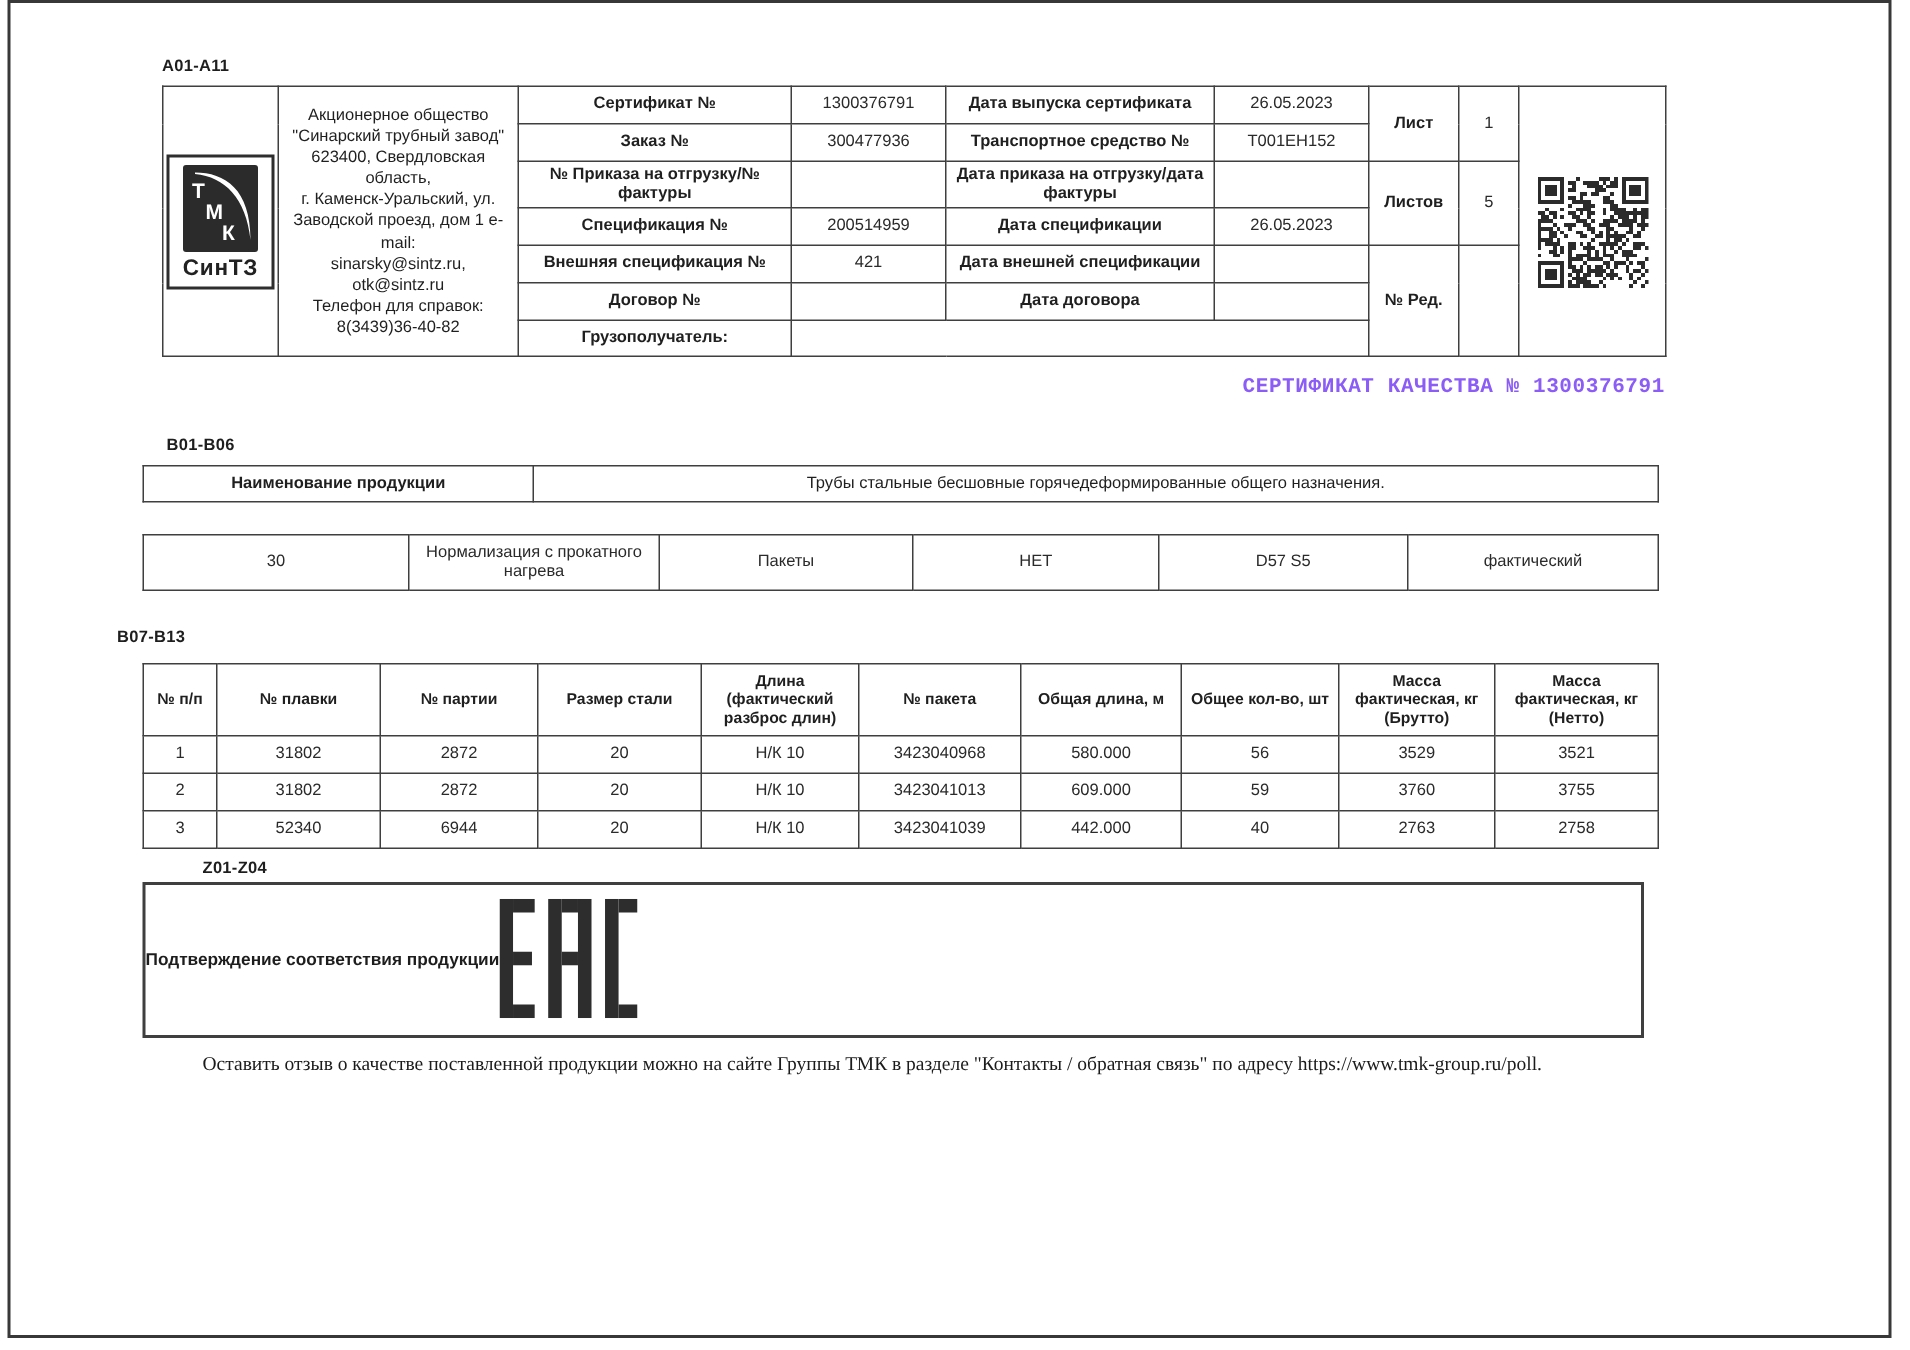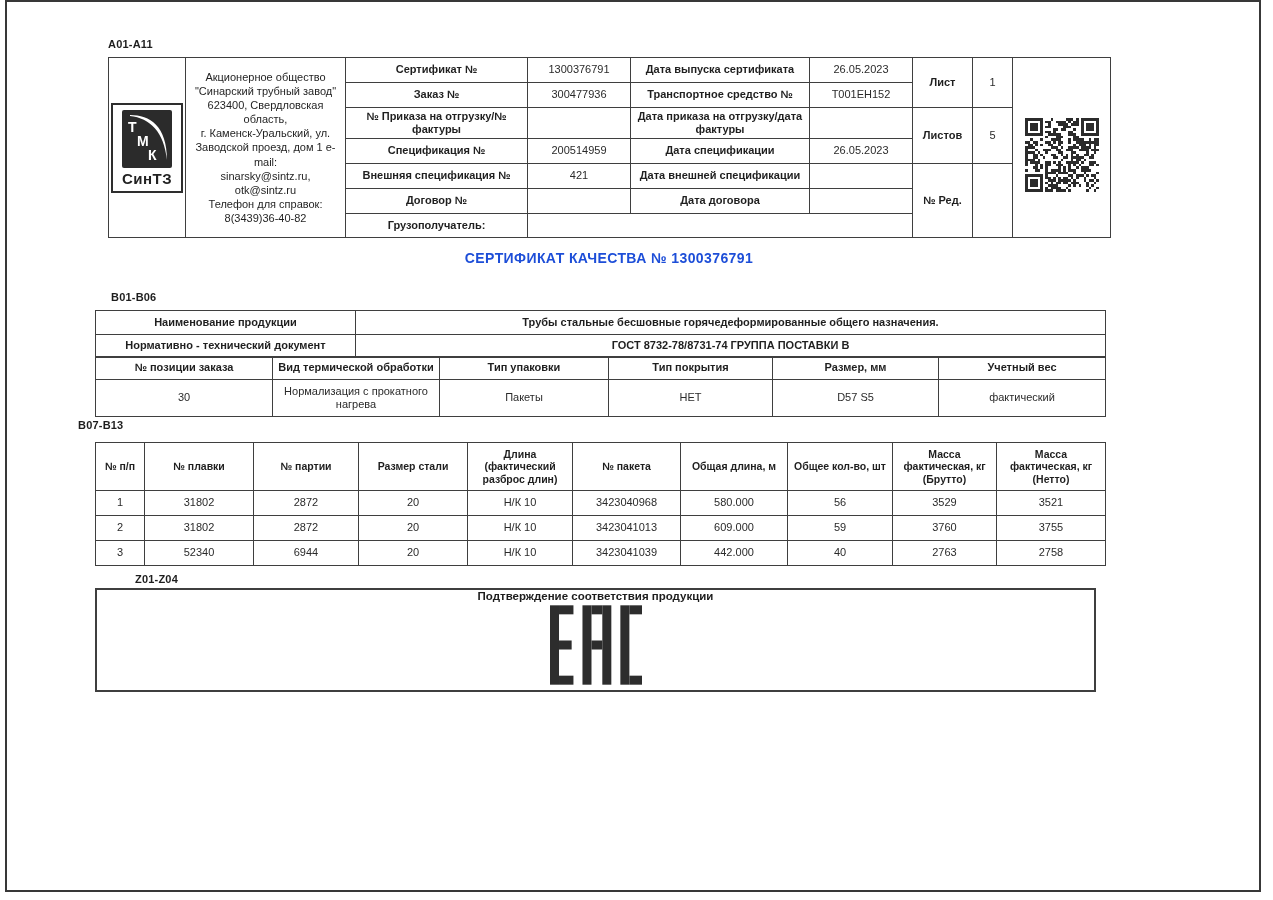--- a/index.html
+++ b/index.html
@@ -11,37 +11,37 @@
     position:absolute;left:5px;top:0;width:1252px;height:888px;
     border:2px solid #383838;pointer-events:none;
   }
   .seclabel{position:absolute;font-weight:bold;font-size:11px;letter-spacing:.2px;color:#1e1e1e;}
   table{border-collapse:collapse;table-layout:fixed;position:absolute;background:transparent;}
   td{
     border:1px solid #3f3f3f;padding:1px 3px;text-align:center;vertical-align:middle;
     font-size:11px;line-height:1.2;color:#2a2a2a;overflow:hidden;word-wrap:break-word;
   }
   td.lbl{font-weight:bold;color:#1f1f1f;}
-  td.valb{font-weight:bold;color:#1f1f1f;}
+  td.valb{font-weight:normal;color:#1f1f1f;}
   .logo-cell{padding:3px 2px;}
   .logo-box{
     width:62px;margin:0 auto;border:2px solid #2e2e2e;background:#fff;
     padding:5px 3px 3px 3px;display:flex;flex-direction:column;align-items:center;
   }
   .logo-name{font-size:15px;font-weight:bold;color:#222;letter-spacing:.5px;margin-top:2px;}
   .company-cell{font-size:10px;line-height:1.28;color:#1f1f1f;padding:2px 3px;}
   .doc-title{
-    position:absolute;left:108px;top:250px;width:1002px;text-align:center;
-    font-weight:bold;font-size:14px;letter-spacing:.4px;color:#1d4ed8;
+    position:absolute;left:108px;top:250px;width:1002px;text-align:right;
+    font-weight:bold;font-size:14px;letter-spacing:.4px;color:#8b5cf6;font-family:Liberation Mono, monospace;
   }
   .qr-cell{vertical-align:middle;}
   #qr{display:block;width:74px;height:74px;margin:14px auto 0 auto;}
   .zbox{
     position:absolute;left:95px;top:588px;width:997px;height:100px;
-    border:2px solid #3f3f3f;display:flex;flex-direction:column;align-items:center;
+    border:2px solid #3f3f3f;display:flex;flex-direction:row;align-items:center;
     background:#fff;
   }
   .ztitle{font-weight:bold;font-size:11.5px;color:#1d1d1d;margin-top:0px;}
   .eac-wrap{margin-top:3px;}
   .footer{
     position:absolute;left:135px;top:700px;width:1060px;
     font-family:"Liberation Serif",serif;font-size:13px;color:#1b1b1b;
   }
   .footer div{white-space:nowrap;line-height:17px;}
   .footer .l3{margin-top:3px;}
@@ -576,44 +576,32 @@
   <table style="left:95px;top:310px;width:1010px;">
     <colgroup>
         <col style="width:260px">
         <col style="width:750px">
       </colgroup>
     <tbody>
         <tr style="height:24px">
       <td class="lbl">Наименование продукции</td>
       <td class="valb">Трубы стальные бесшовные горячедеформированные общего назначения.</td>
     </tr>
-    <tr style="height:23px">
-      <td class="lbl">Нормативно - технический документ</td>
-      <td class="valb">ГОСТ 8732-78/8731-74 ГРУППА ПОСТАВКИ В</td>
-    </tr>
   </tbody>
     </table>
   <table style="left:95px;top:356px;width:1010px;">
     <colgroup>
       <col style="width:177px">
         <col style="width:167px">
         <col style="width:169px">
       <col style="width:164px">
         <col style="width:166px">
         <col style="width:167px">
     </colgroup>
     <tbody>
-        <tr style="height:23px">
-      <td class="lbl">№ позиции заказа</td>
-      <td class="lbl">Вид термической обработки</td>
-      <td class="lbl">Тип упаковки</td>
-      <td class="lbl">Тип покрытия</td>
-      <td class="lbl">Размер, мм</td>
-      <td class="lbl">Учетный вес</td>
-    </tr>
     <tr style="height:37px">
       <td>30</td>
       <td>Нормализация с прокатного нагрева</td>
       <td>Пакеты</td>
       <td>НЕТ</td>
       <td>D57 S5</td>
       <td>фактический</td>
     </tr>
   </tbody>
     </table>
@@ -702,14 +690,15 @@
             <rect x="46" y="39" width="12" height="10"></rect>
           <rect x="78" y="0" width="10" height="88"></rect>
             <rect x="88" y="0" width="14" height="10"></rect>
           <rect x="88" y="78" width="14" height="10"></rect>
         </g>
       </svg>
     </div>
   </div>
 
   <div class="footer">
+    <div class="l1">Оставить отзыв о качестве поставленной продукции можно на сайте Группы ТМК в разделе "Контакты / обратная связь" по адресу https://www.tmk-group.ru/poll.</div>
   </div>
 </div>
 
 </body></html>

